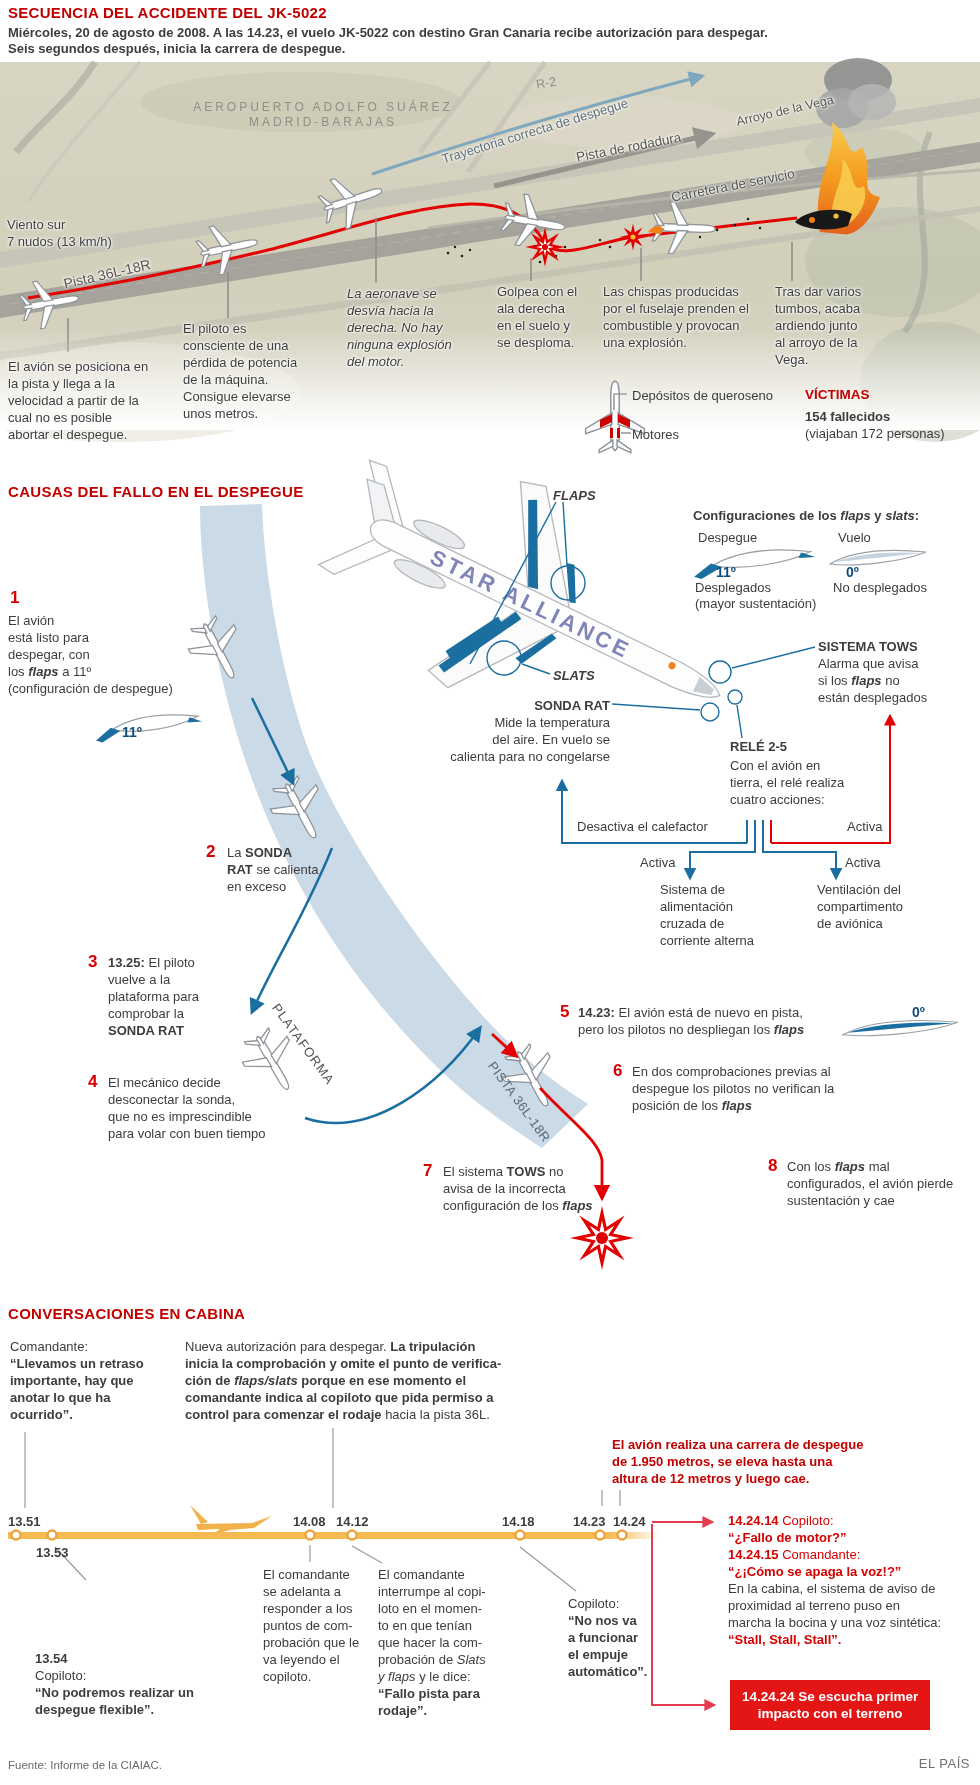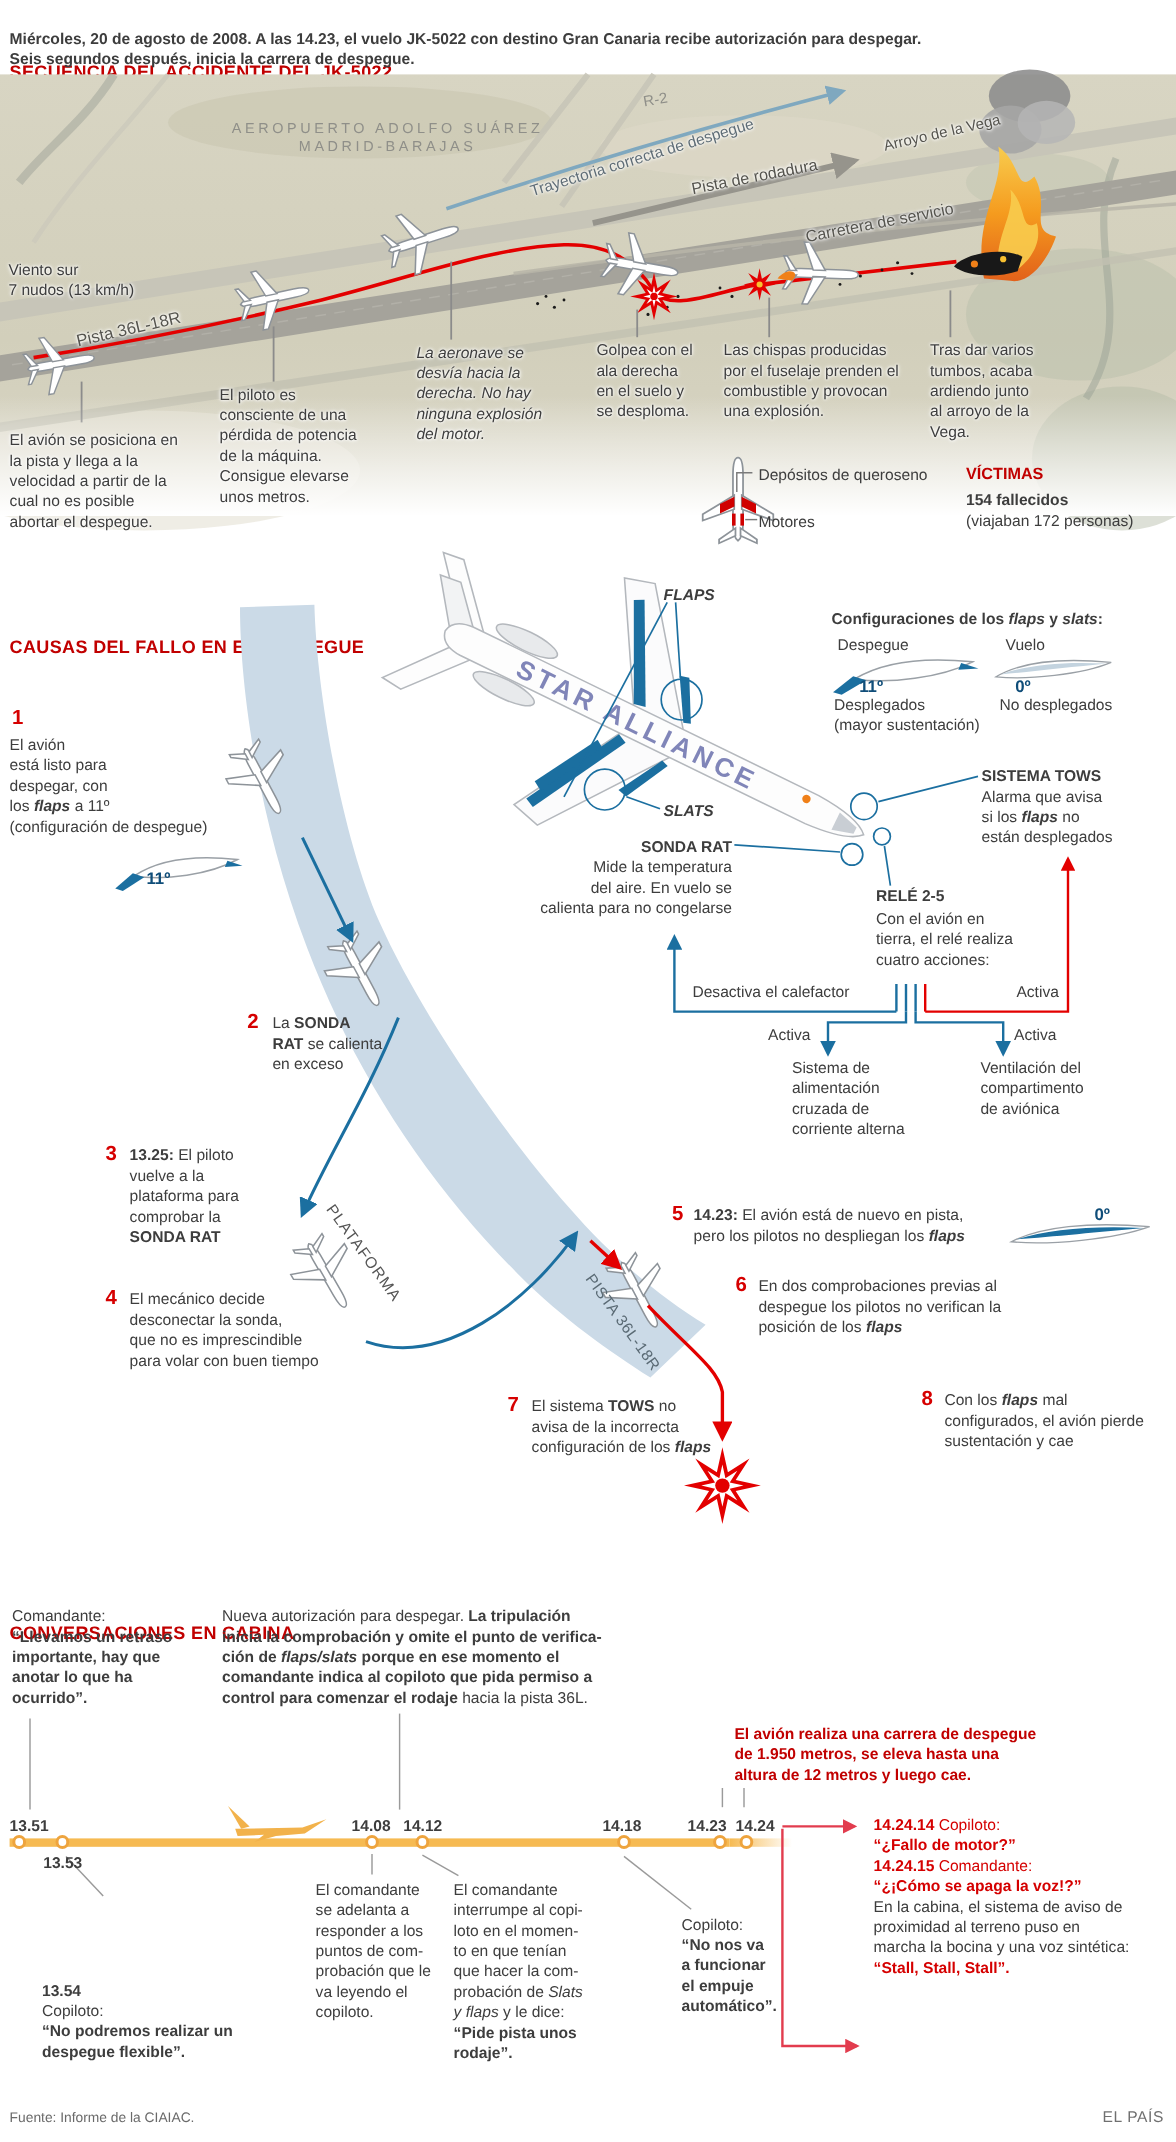--- a/index.html
+++ b/index.html
@@ -2,21 +2,21 @@
 <html style="--title_red: #c10000; --num_red: #d60000; --quote_red: #d50000; --path_red: #e30000; --blue: #1b6fa0; --band: #cbdae7; --orange: #f6ba52; --box_red: #e31515; --text: #3d3d3d;"><head>
 <meta charset="utf-8">
 <style>
   html,body{margin:0;padding:0;background:#fff;}
   #root{position:relative;width:980px;height:1785px;background:#fff;overflow:hidden;
         font-family:"Liberation Sans",sans-serif;}
   .tb{position:absolute;font-size:13px;line-height:17px;color:var(--text,#3d3d3d);white-space:pre-line;}
   .b{font-weight:bold;}
   .i{font-style:italic;}
   .bi{font-weight:bold;font-style:italic;}
-  .sec-title{position:absolute;font-size:15px;font-weight:bold;color:var(--title_red,#c10000);letter-spacing:.3px;margin-top:48px;}
+  .sec-title{position:absolute;font-size:15px;font-weight:bold;color:var(--title_red,#c10000);letter-spacing:.3px;}
   .num{position:absolute;font-size:17px;font-weight:bold;color:var(--num_red,#d60000);}
   .halo{text-shadow:0 0 2px #fff,0 0 3px #fff,0 0 4px rgba(255,255,255,.9);}
   .rot{transform-origin:left top;}
   .maplbl{position:absolute;color:#55544e;font-size:13px;white-space:pre-line;}
   .graylbl{color:#8f8f89;}
   .deg{position:absolute;font-size:14px;font-weight:bold;color:#0f4d79;}
   .rq{color:var(--quote_red,#d50000);font-weight:bold;}
   .rq-n{color:var(--quote_red,#d50000);}
   .redbox{position:absolute;background:var(--box_red,#e31515);color:#fff;font-weight:bold;
           font-size:13.5px;line-height:17px;text-align:center;white-space:pre-line;padding:8px 12px;}
@@ -475,33 +475,35 @@
 probación que le
 va leyendo el
 copiloto.</div>
   <div class="tb" style="left:378px;top:1566px;"><span>El comandante
 interrumpe al copi-
 loto en el momen-
 to en que tenían
 que hacer la com-
 probación de </span><span class="i">Slats
 y flaps</span><span> y le dice:
-</span><span class="b">“Pide pista unos
+</span><span class="b">“Fallo pista para
 rodaje”.</span></div>
   <div class="tb" style="left:568px;top:1595px;"><span>Copiloto:
 </span><span class="b">“No nos va
 a funcionar
 el empuje
 automático”.</span></div>
 
   <div class="tb" style="left:728px;top:1512px;width:245px;"><span class="rq">14.24.14</span><span class="rq-n"> Copiloto:
 </span><span class="rq">“¿Fallo de motor?”
 </span><span class="rq">14.24.15</span><span class="rq-n"> Comandante:
 </span><span class="rq">“¿¡Cómo se apaga la voz!?”
 </span><span>En la cabina, el sistema de aviso de
 proximidad al terreno puso en
 marcha la bocina y una voz sintética:
 </span><span class="rq">“Stall, Stall, Stall”.</span></div>
+  <div class="redbox" style="left:730px;top:1680px;">14.24.24 Se escucha primer
+impacto con el terreno</div>
 
   <div class="tb" style="left:8px;top:1757px;font-size:11.5px;color:#6a6a6a;">Fuente: Informe de la CIAIAC.</div>
   <div class="tb" style="right:10px;top:1755px;font-size:13px;color:#707070;letter-spacing:.5px;">EL PAÍS</div>
 
 </div>
 
 </body></html>

